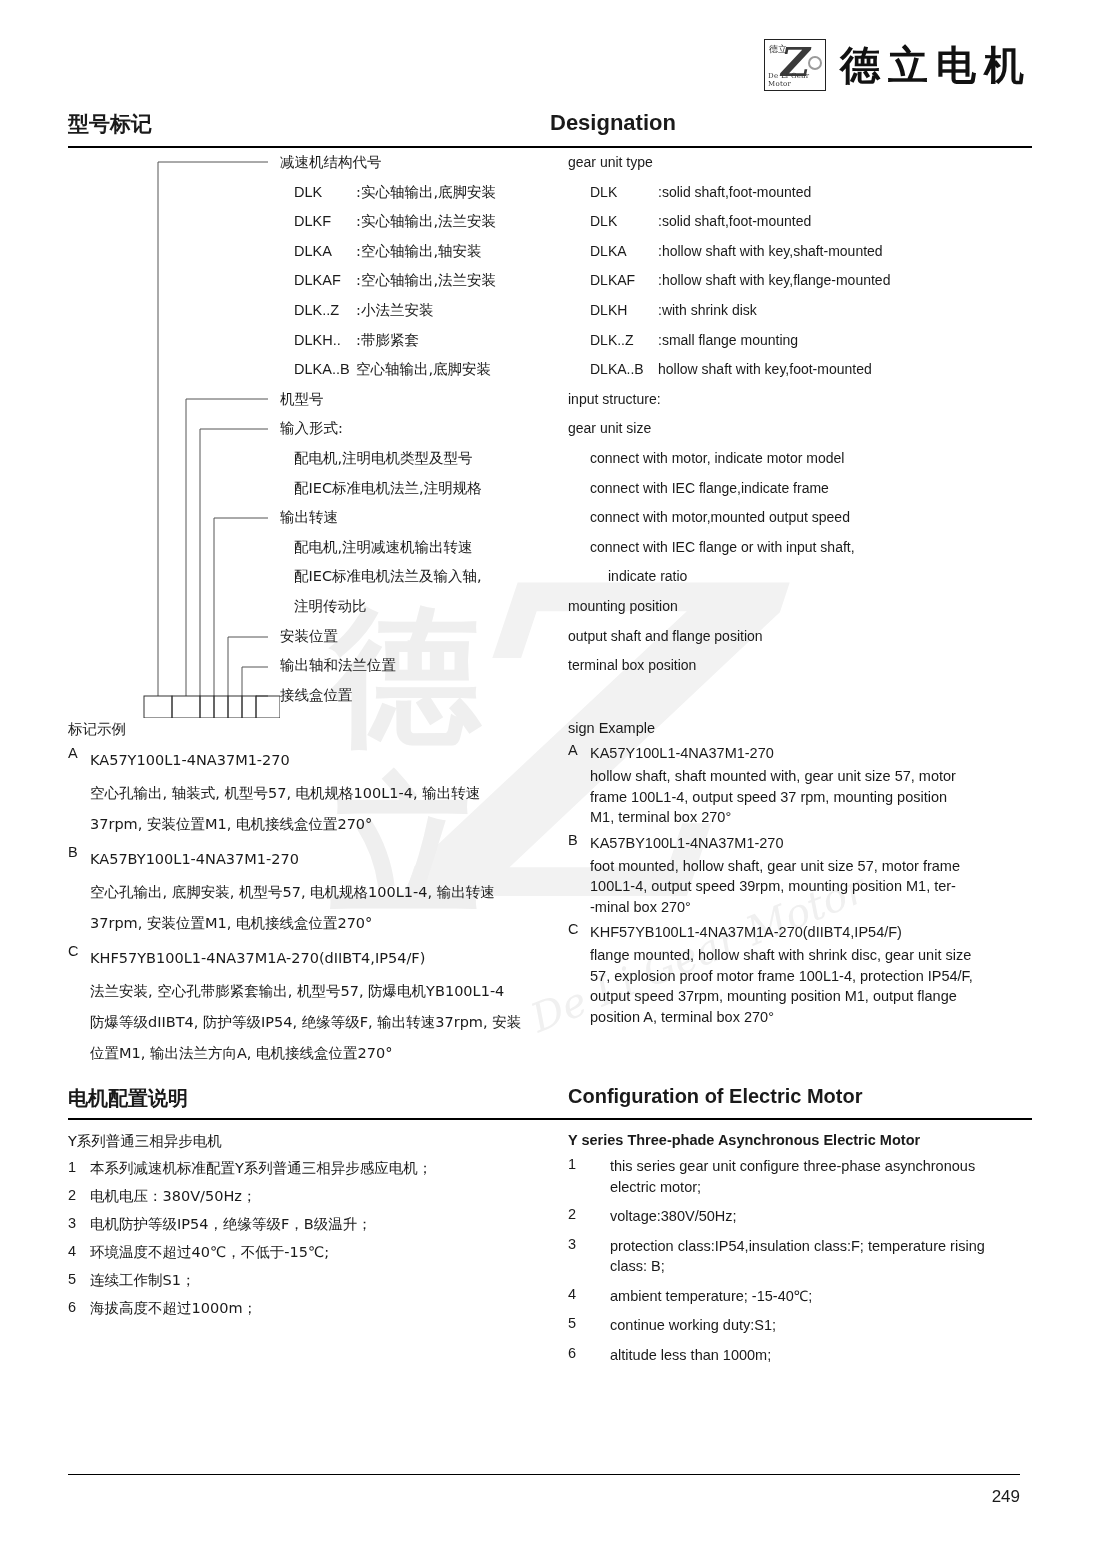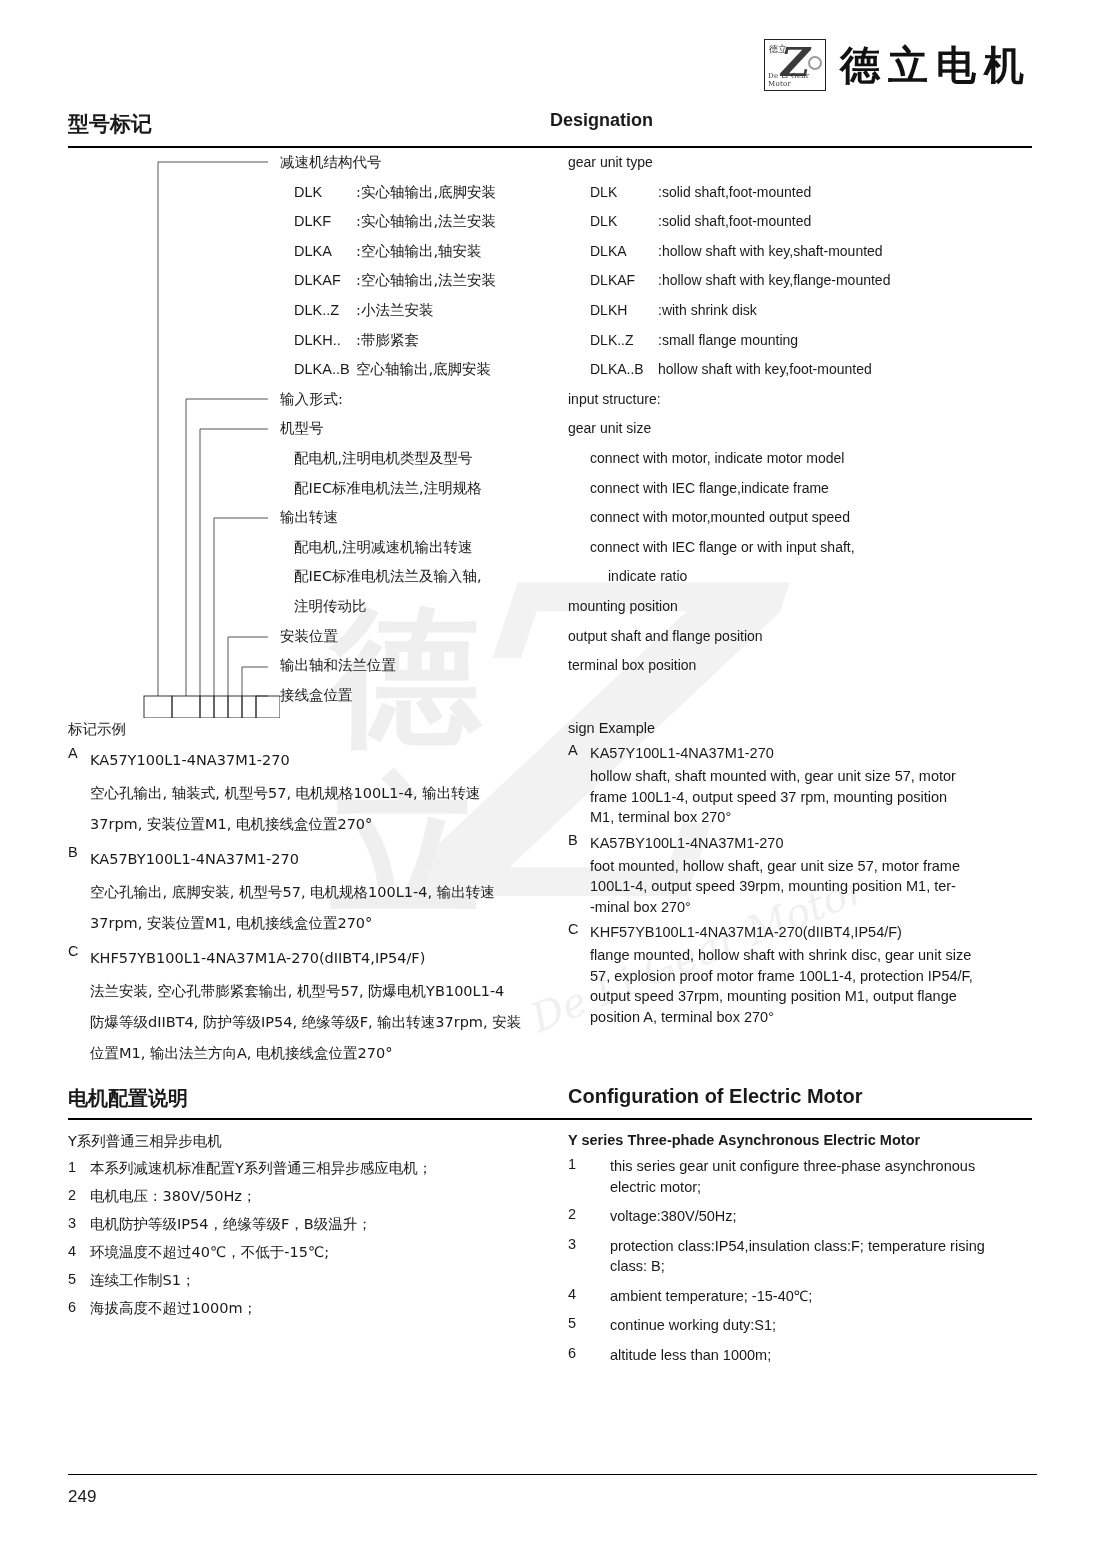--- a/index.html
+++ b/index.html
@@ -119,21 +119,21 @@
 
   
   .title-row {
     display: flex;
     border-bottom: 2px solid #000;
     padding-bottom: 8px;
     margin-top: 24px;
   }
   .title-left, .title-right { width: 50%; }
   .title-left { font-size: 21px; font-weight: bold; font-family: "DejaVu Sans", sans-serif; }
-  .title-right { font-size: 18px; font-weight: bold; }
+  .title-right { font-size: 22px; font-weight: bold; }
 
   
   .cols { display: flex; }
   .col-l { width: 500px; position: relative; }
   .col-r { width: 464px; position: relative; }
 
   
   .diagram {
     position: relative;
     height: 570px;
@@ -180,25 +180,25 @@
   .sub-r { font-size: 14.5px; font-weight: bold; margin: 12px 0 8px; }
 
   .nlist-item { display: flex; margin-bottom: 9px; font-size: 14.5px; }
   .nlist-num { width: 22px; flex: none; }
   .nlist-l .nlist-txt { font-family: "DejaVu Sans", sans-serif; }
   .nlist-r .nlist-txt { line-height: 20.5px; margin-left: 20px; }
 
   
   .footer {
     position: absolute;
-    left: 68px; right: 63px;
+    left: 68px; right: 80px;
     bottom: 48px;
     border-top: 1.5px solid #000;
     padding-top: 12px;
-    text-align: left;
+    text-align: right;
     font-size: 17px;
   }
 </style>
 </head>
 <body>
 
 <div class="page">
 
   <div class="watermark">
     <div class="wm-big">Z</div>
@@ -262,22 +262,22 @@
 
           <div class="dg-labels">
             <div class="dg-row"><span class="cn">减速机结构代号</span></div>
             <div class="dg-row ind1"><span class="dg-code">DLK</span><span class="cn">:实心轴输出,底脚安装</span></div>
             <div class="dg-row ind1"><span class="dg-code">DLKF</span><span class="cn">:实心轴输出,法兰安装</span></div>
             <div class="dg-row ind1"><span class="dg-code">DLKA</span><span class="cn">:空心轴输出,轴安装</span></div>
             <div class="dg-row ind1"><span class="dg-code">DLKAF</span><span class="cn">:空心轴输出,法兰安装</span></div>
             <div class="dg-row ind1"><span class="dg-code">DLK..Z</span><span class="cn">:小法兰安装</span></div>
             <div class="dg-row ind1"><span class="dg-code">DLKH..</span><span class="cn">:带膨紧套</span></div>
             <div class="dg-row ind1"><span class="dg-code">DLKA..B</span><span class="cn">空心轴输出,底脚安装</span></div>
+            <div class="dg-row"><span class="cn">机型号</span></div>
             <div class="dg-row"><span class="cn">输入形式:</span></div>
-            <div class="dg-row"><span class="cn">机型号</span></div>
             <div class="dg-row ind1"><span class="cn">配电机,注明电机类型及型号</span></div>
             <div class="dg-row ind1"><span class="cn">配IEC标准电机法兰,注明规格</span></div>
             <div class="dg-row"><span class="cn">输出转速</span></div>
             <div class="dg-row ind1"><span class="cn">配电机,注明减速机输出转速</span></div>
             <div class="dg-row ind1"><span class="cn">配IEC标准电机法兰及输入轴,</span></div>
             <div class="dg-row ind1"><span class="cn">注明传动比</span></div>
             <div class="dg-row"><span class="cn">安装位置</span></div>
             <div class="dg-row"><span class="cn">输出轴和法兰位置</span></div>
             <div class="dg-row"><span class="cn">接线盒位置</span></div>
           </div>

